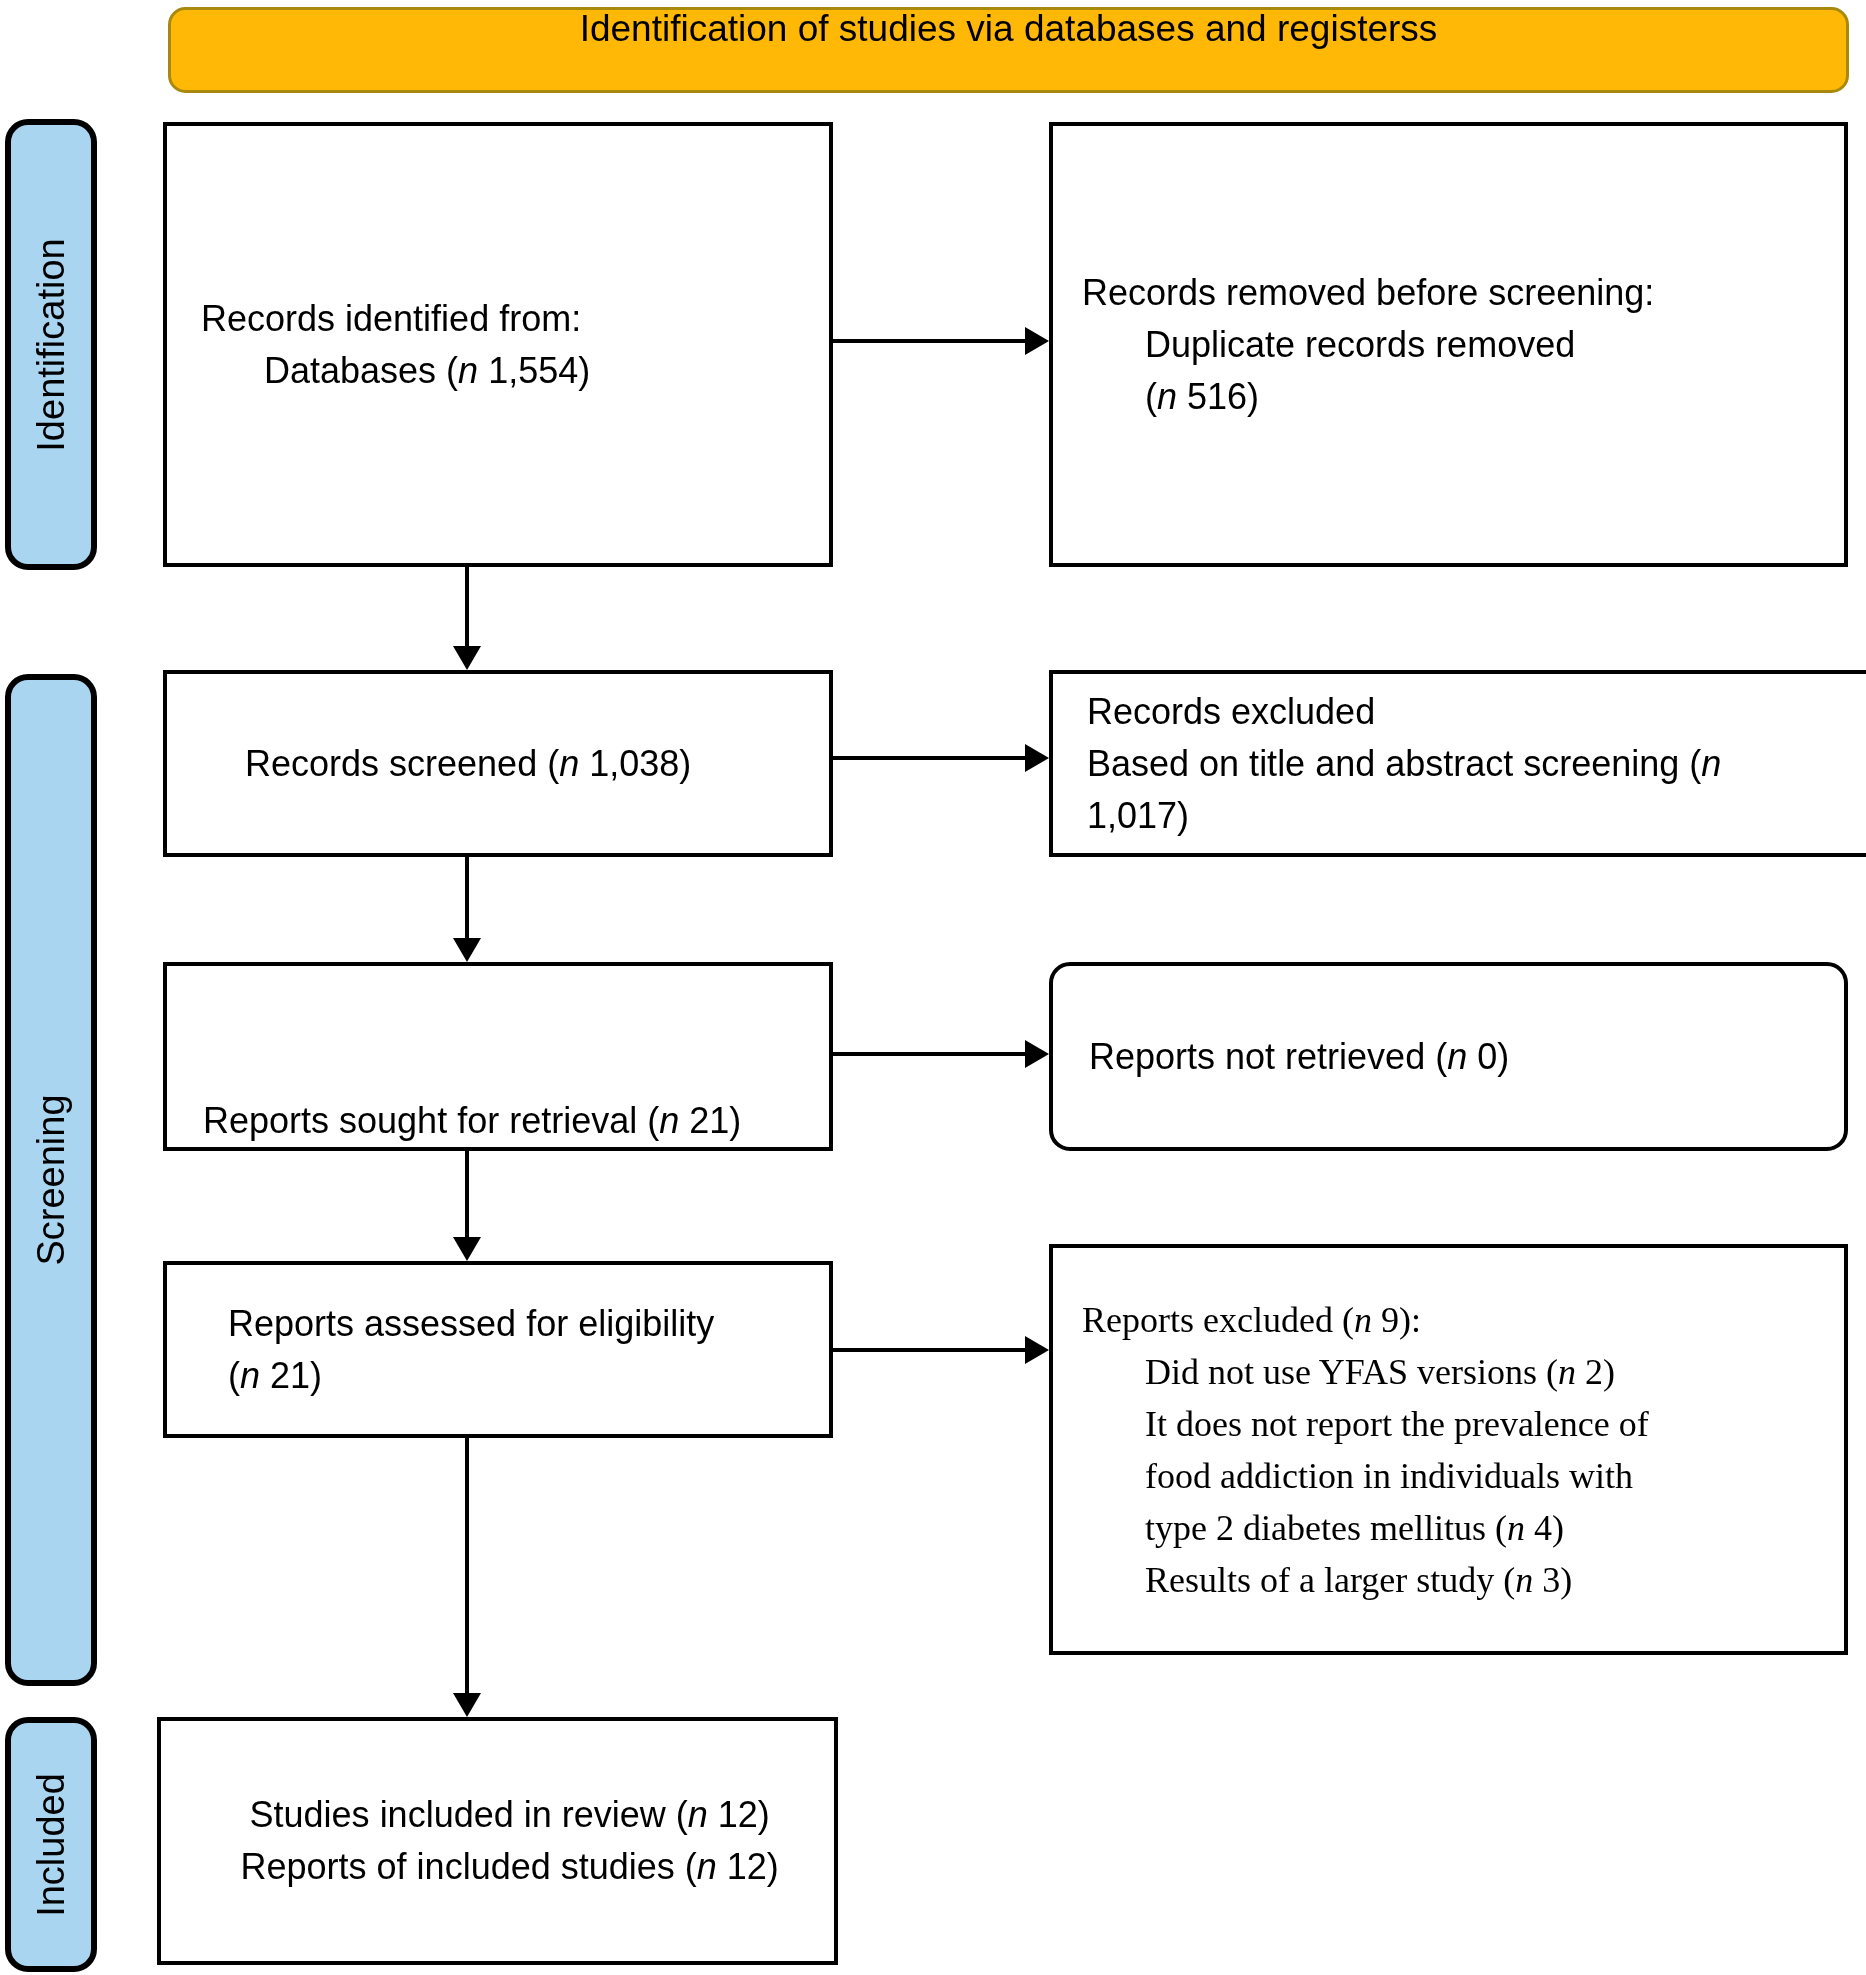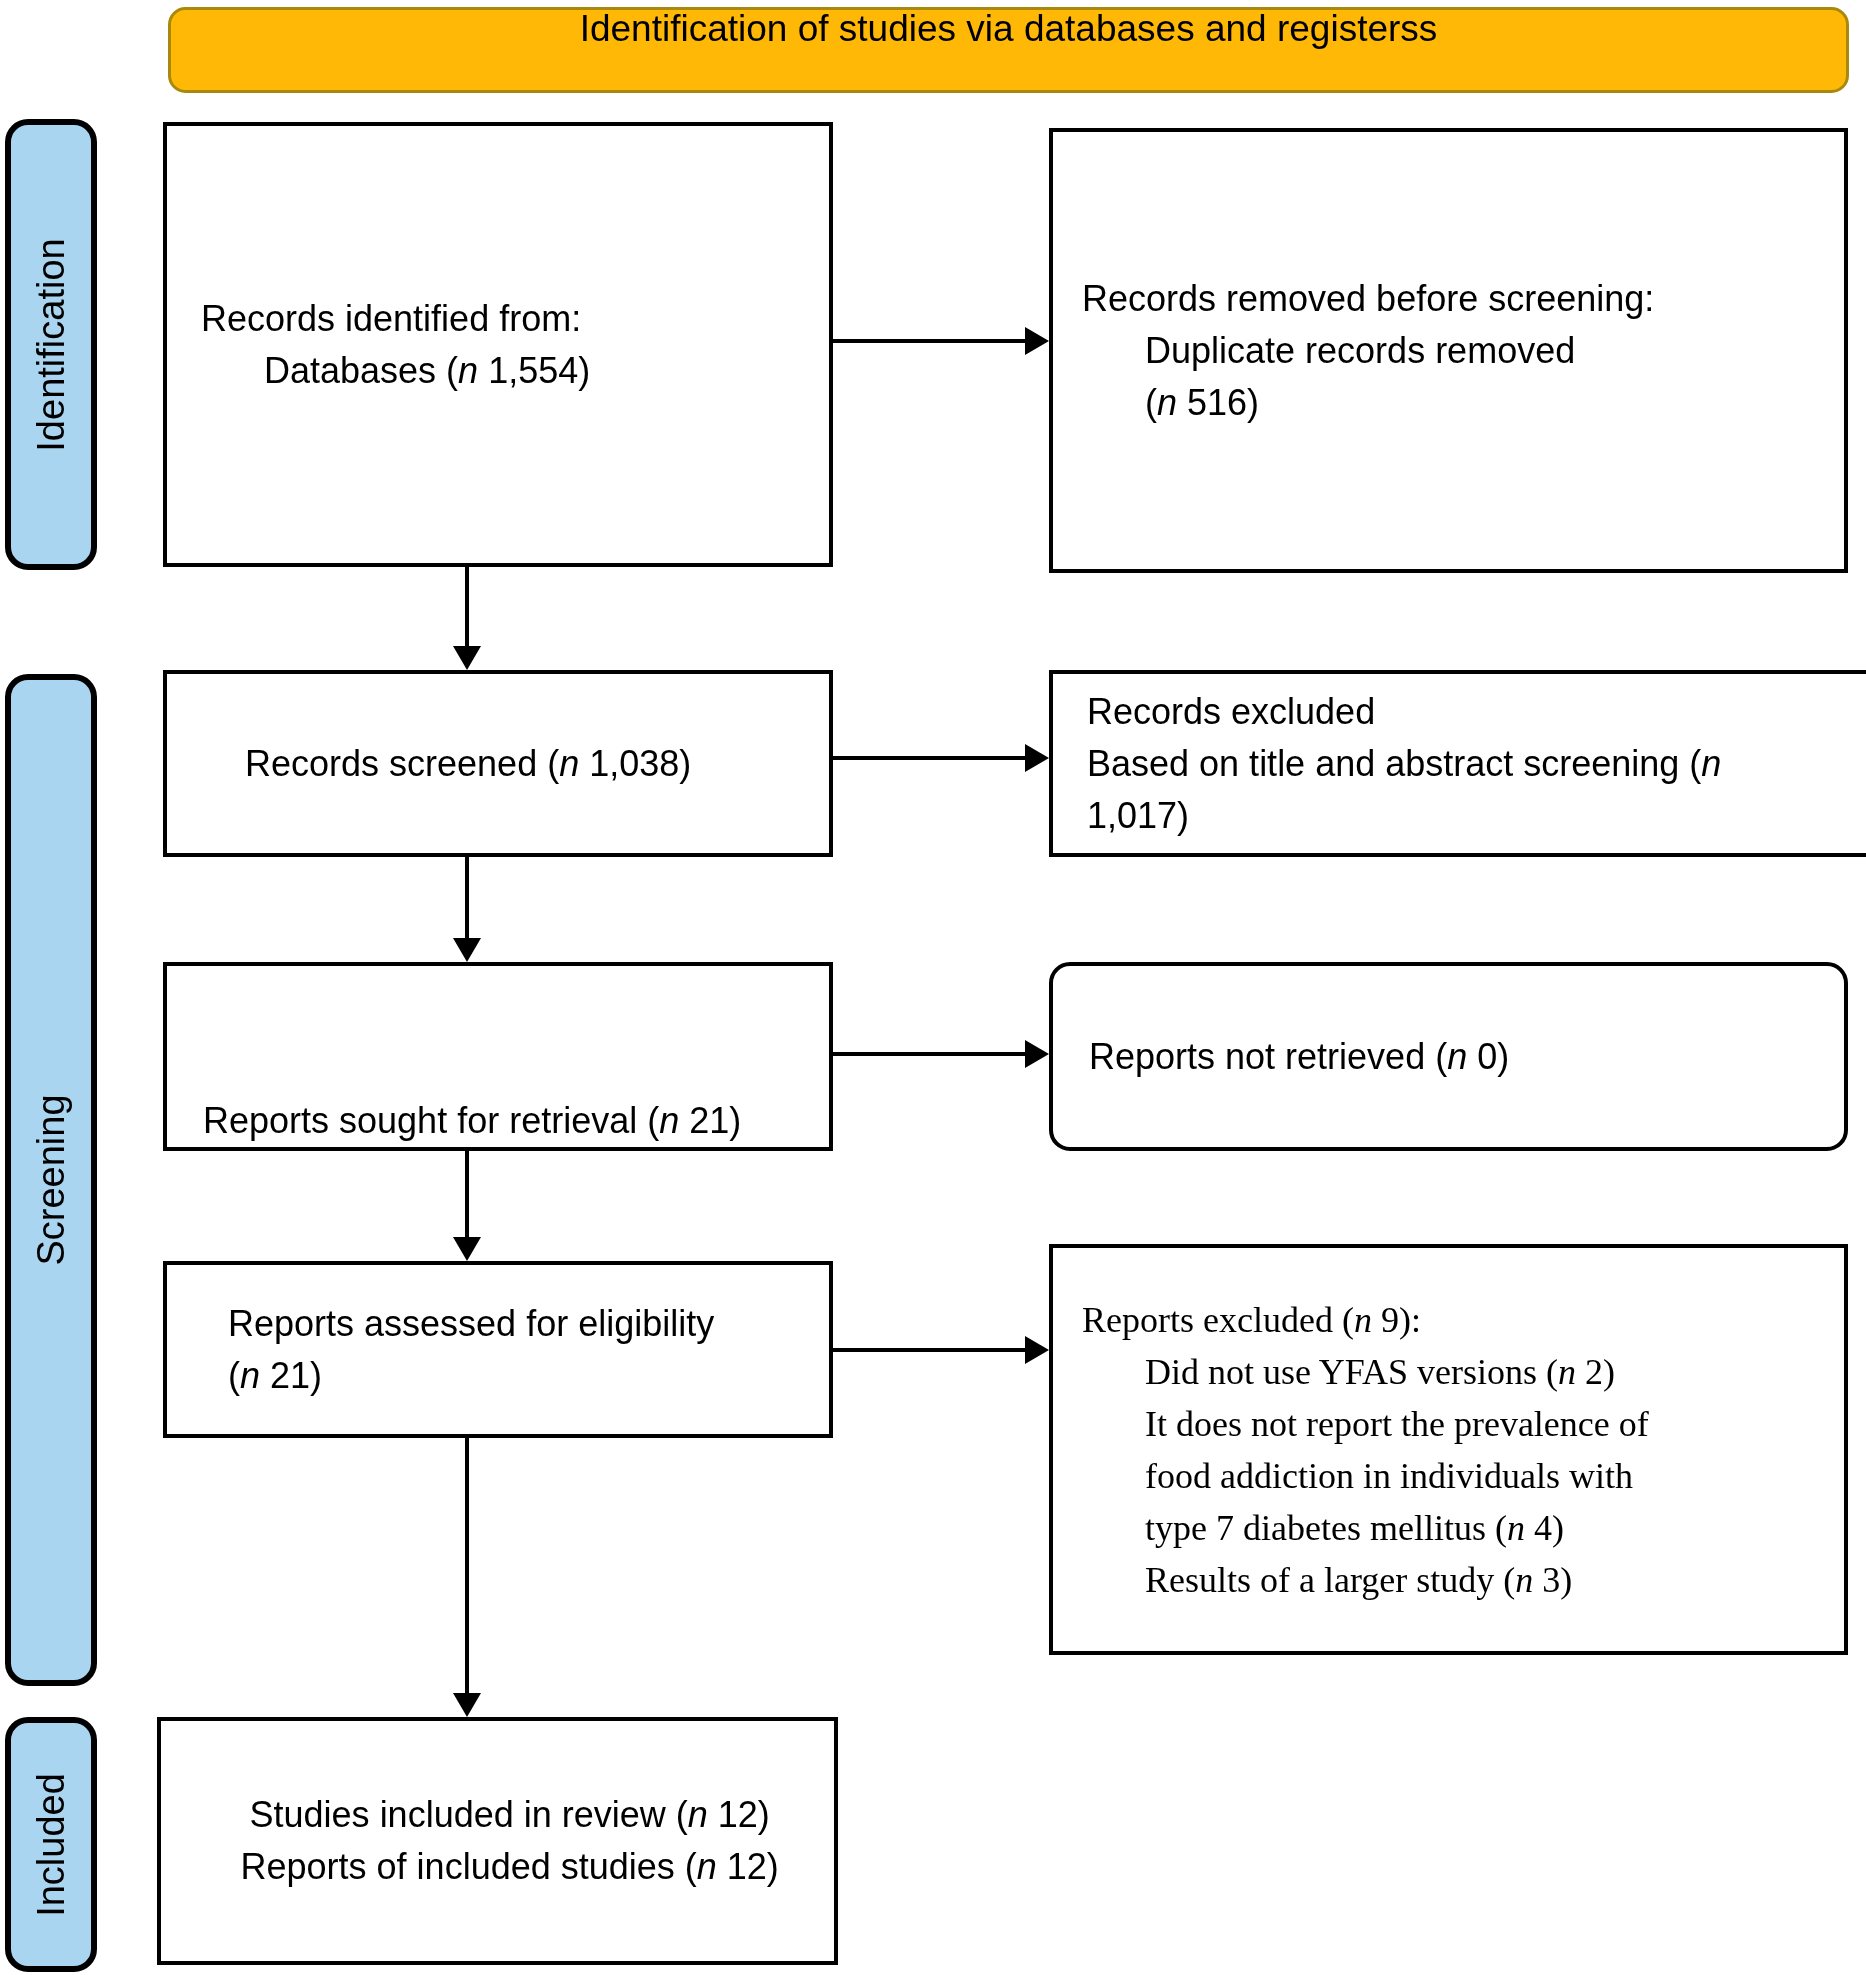--- a/index.html
+++ b/index.html
@@ -65,21 +65,21 @@
     flex-direction: column;
     justify-content: center;
     font-size: 36px;
     padding-right: 14.6px;
   }
   .fbox .line { line-height: 52px; }
   .fbox .line.indent { padding-left: 63px; }
   .it { font-style: italic; }
 
   .box-records-identified   { left: 163px;  top: 122px;  width: 670px; height: 445px; padding-left: 34px; }
-  .box-records-removed      { left: 1049px; top: 128px;  width: 799px; height: 445px; padding-left: 29px; }
+  .box-records-removed      { left: 1049px; top: 122px;  width: 799px; height: 445px; padding-left: 29px; }
   .box-records-screened     { left: 163px;  top: 670px; width: 670px; height: 187px; padding-left: 78px; }
   .box-records-excluded     { left: 1049px; top: 670px; width: 873px; height: 187px; padding-left: 34px; }
   .box-reports-sought       { left: 163px;  top: 962px; width: 670px; height: 189px; padding-left: 36px; justify-content: flex-end; }
   .box-reports-not-retrieved{ left: 1049px; top: 962px; width: 799px; height: 189px; padding-left: 36px; border-radius: 21px; }
   .box-reports-assessed     { left: 163px;  top: 1261px; width: 670px; height: 177px; padding-left: 61px; }
   .box-reports-excluded     { left: 1049px; top: 1244px; width: 799px; height: 411px; padding-left: 29px; font-family: Liberation Serif, serif; }
   .box-studies-included     { left: 157px;  top: 1717px; width: 681px; height: 248px; padding-left: 39px; text-align: center; }
 
   
   .harrow { position: absolute; height: 3.9px; }
@@ -174,21 +174,21 @@
       <div class="line"><span>Reports assessed for eligibility</span></div>
       <div class="line"><span>(</span><span class="it">n</span><span> 21)</span></div>
     </div>
 </div>
 <div class="fbox box-reports-excluded">
   <div>
       <div class="line"><span>Reports excluded (</span><span class="it">n</span><span> 9):</span></div>
       <div class="line indent"><span>Did not use YFAS versions (</span><span class="it">n</span><span> 2)</span></div>
       <div class="line indent"><span>It does not report the prevalence of</span></div>
       <div class="line indent"><span>food addiction in individuals with</span></div>
-      <div class="line indent"><span>type 7 diabetes mellitus (</span><span class="it">n</span><span> 4)</span></div>
+      <div class="line indent"><span>type 2 diabetes mellitus (</span><span class="it">n</span><span> 4)</span></div>
       <div class="line indent"><span>Results of a larger study (</span><span class="it">n</span><span> 3)</span></div>
     </div>
 </div>
 <div class="fbox box-studies-included">
   <div>
       <div class="line"><span>Studies included in review (</span><span class="it">n</span><span> 12)</span></div>
       <div class="line"><span>Reports of included studies (</span><span class="it">n</span><span> 12)</span></div>
     </div>
 </div>
 

